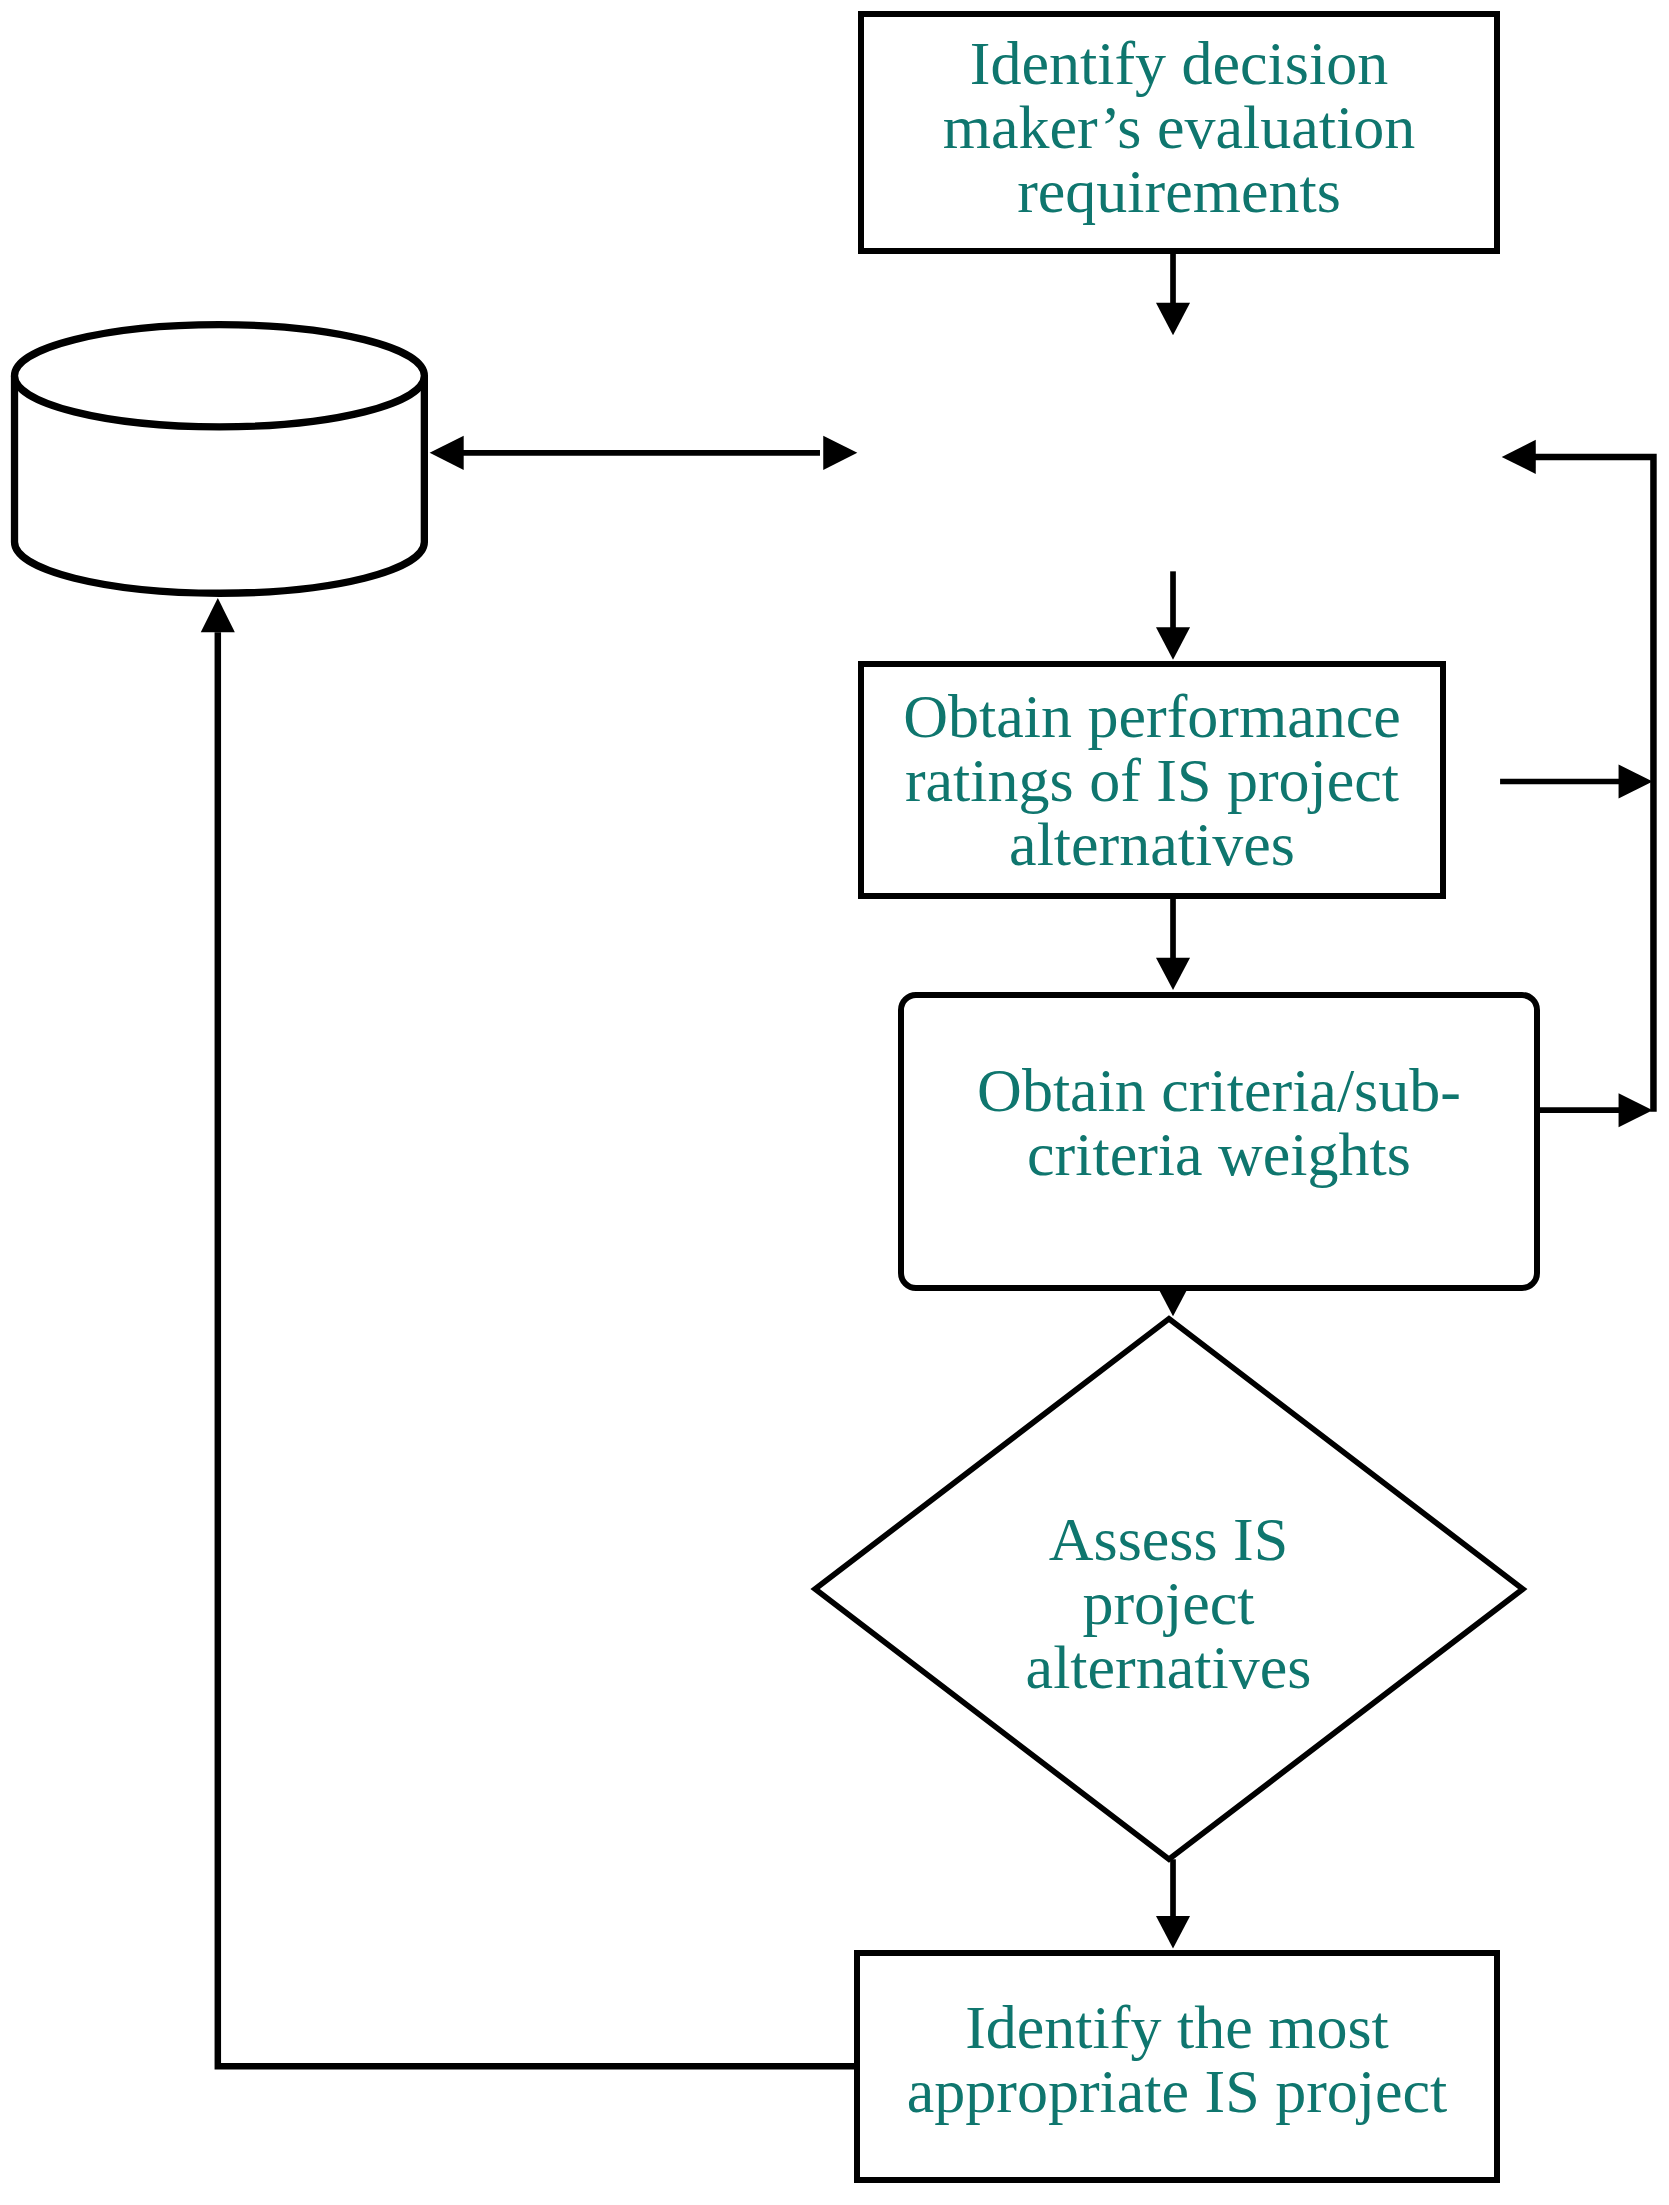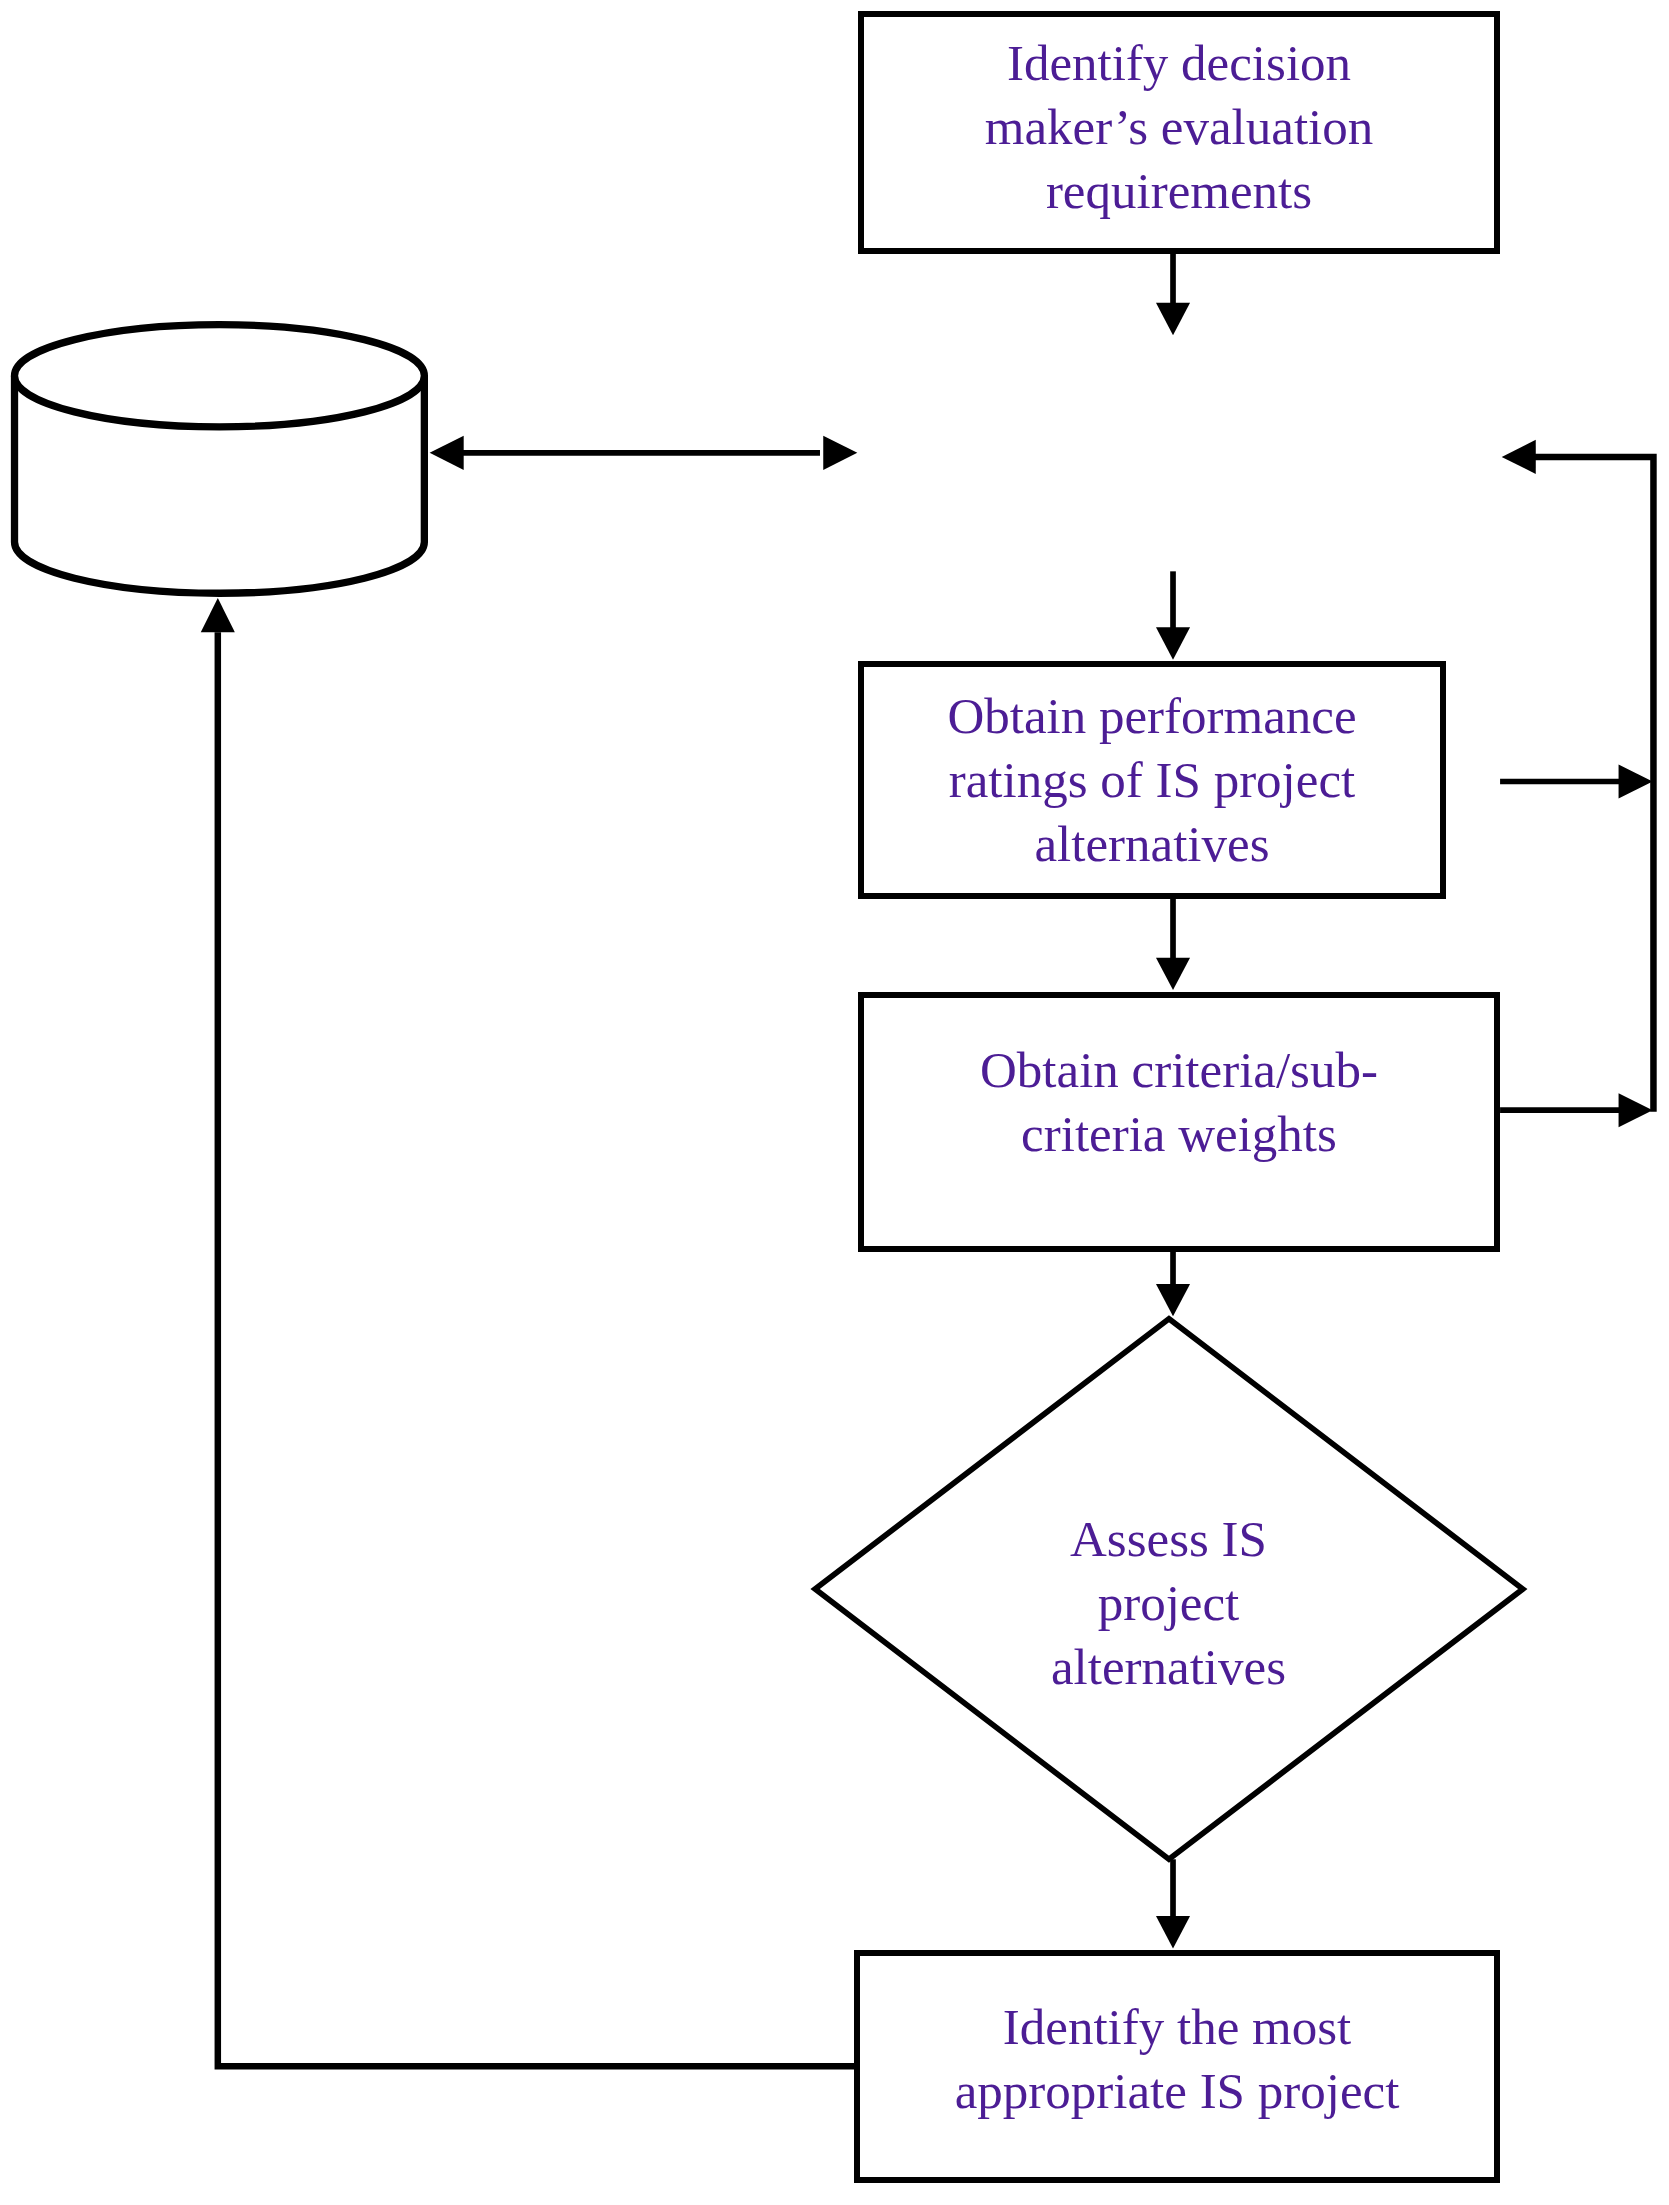--- a/index.html
+++ b/index.html
@@ -35,23 +35,23 @@
     position: absolute;
     display: flex;
     align-items: center;
     justify-content: center;
     text-align: center;
     z-index: 3;
     background: transparent;
   }
   .label {
     white-space: pre-line;
-    font-size: 51px;
+    font-size: 62px;
     line-height: 64px;
-    color: #4c1d95;
+    color: #0f766e;
   }
   .shift-up-8  { transform: translateY(-6.5px); }
   .shift-up-25 { transform: translateY(-20px); }
   .shift-up-38 { transform: translateY(-31px); margin-top: 47px; }
 </style>
 </head>
 <body>
 
 <div class="canvas">
 
@@ -122,21 +122,21 @@
 requirements</div>
   </div>
 
 
   <div class="node process" style="left:858px; top:661px; width:588px; height:238px;">
     <div class="label">Obtain performance
 ratings of IS project
 alternatives</div>
   </div>
 
-  <div class="node process" style="left:858px; top:992px; width:642px; height:260px;">
+  <div class="node process" style="left:898px; top:992px; width:642px; height:299px;border-radius:18px;">
     <div class="label shift-up-25">Obtain criteria/sub-
 criteria weights</div>
   </div>
 
   <div class="node process" style="left:854px; top:1950px; width:646px; height:233px;">
     <div class="label shift-up-38">Identify the most
 appropriate IS project</div>
   </div>
 
 

